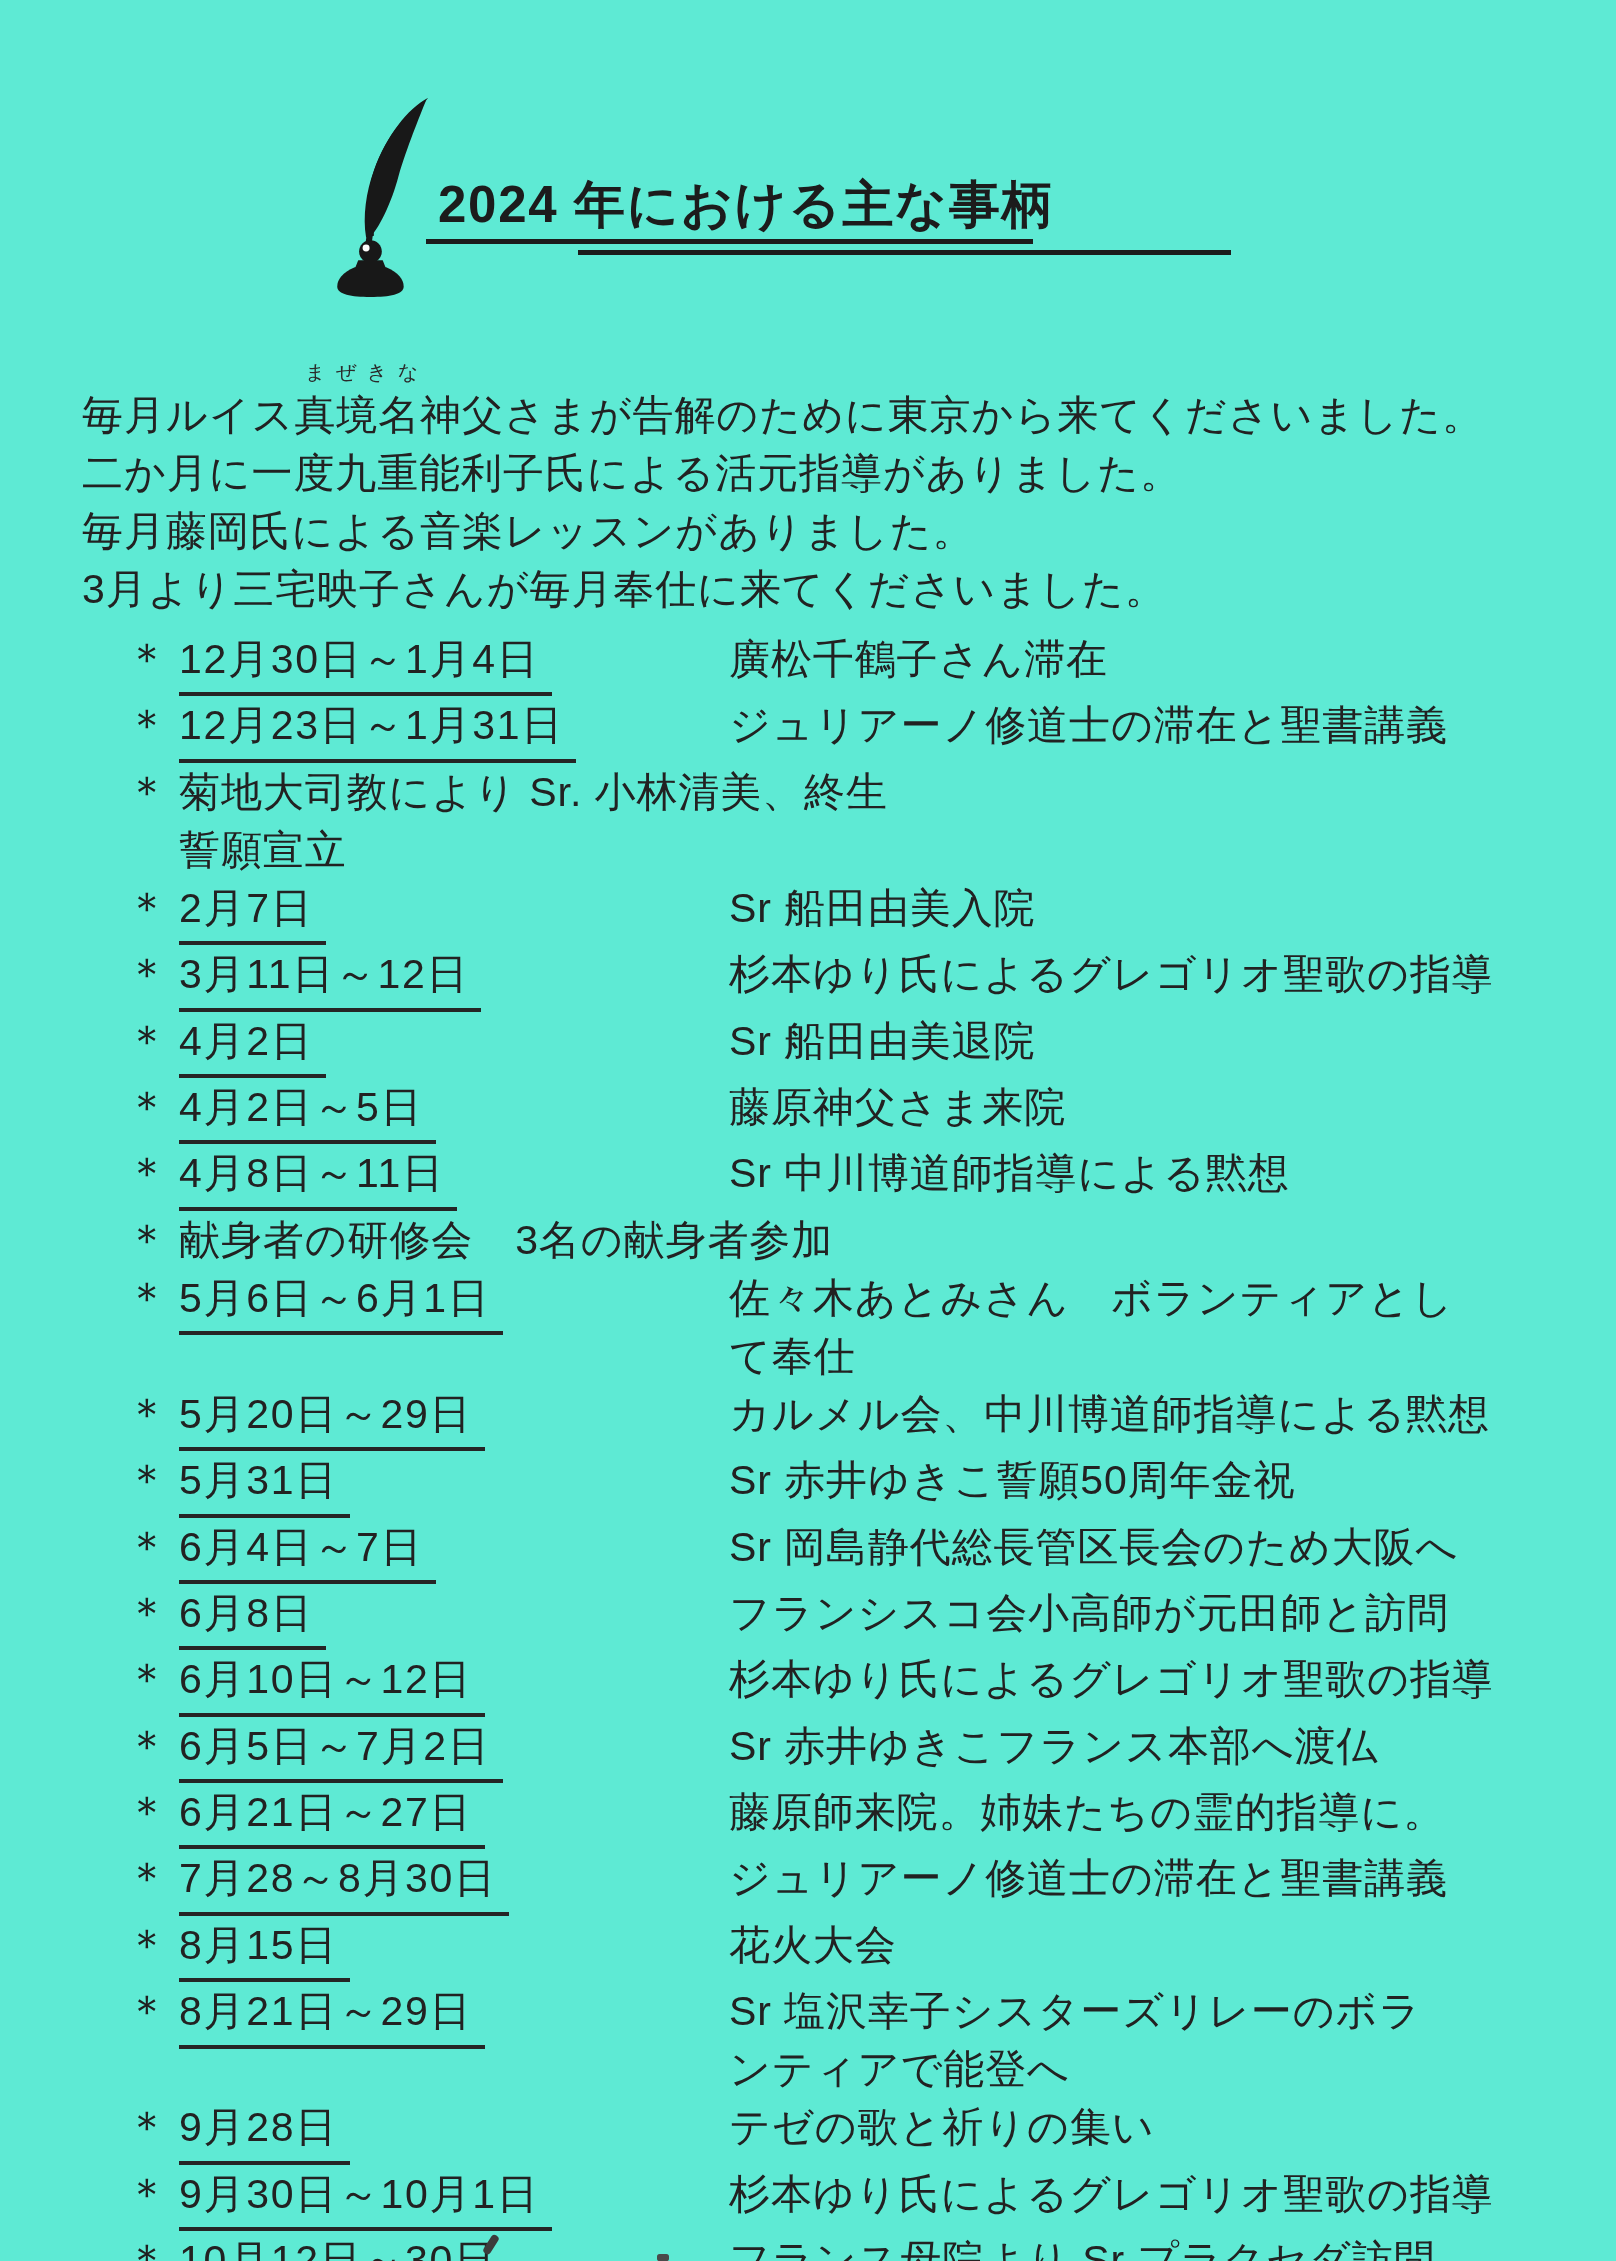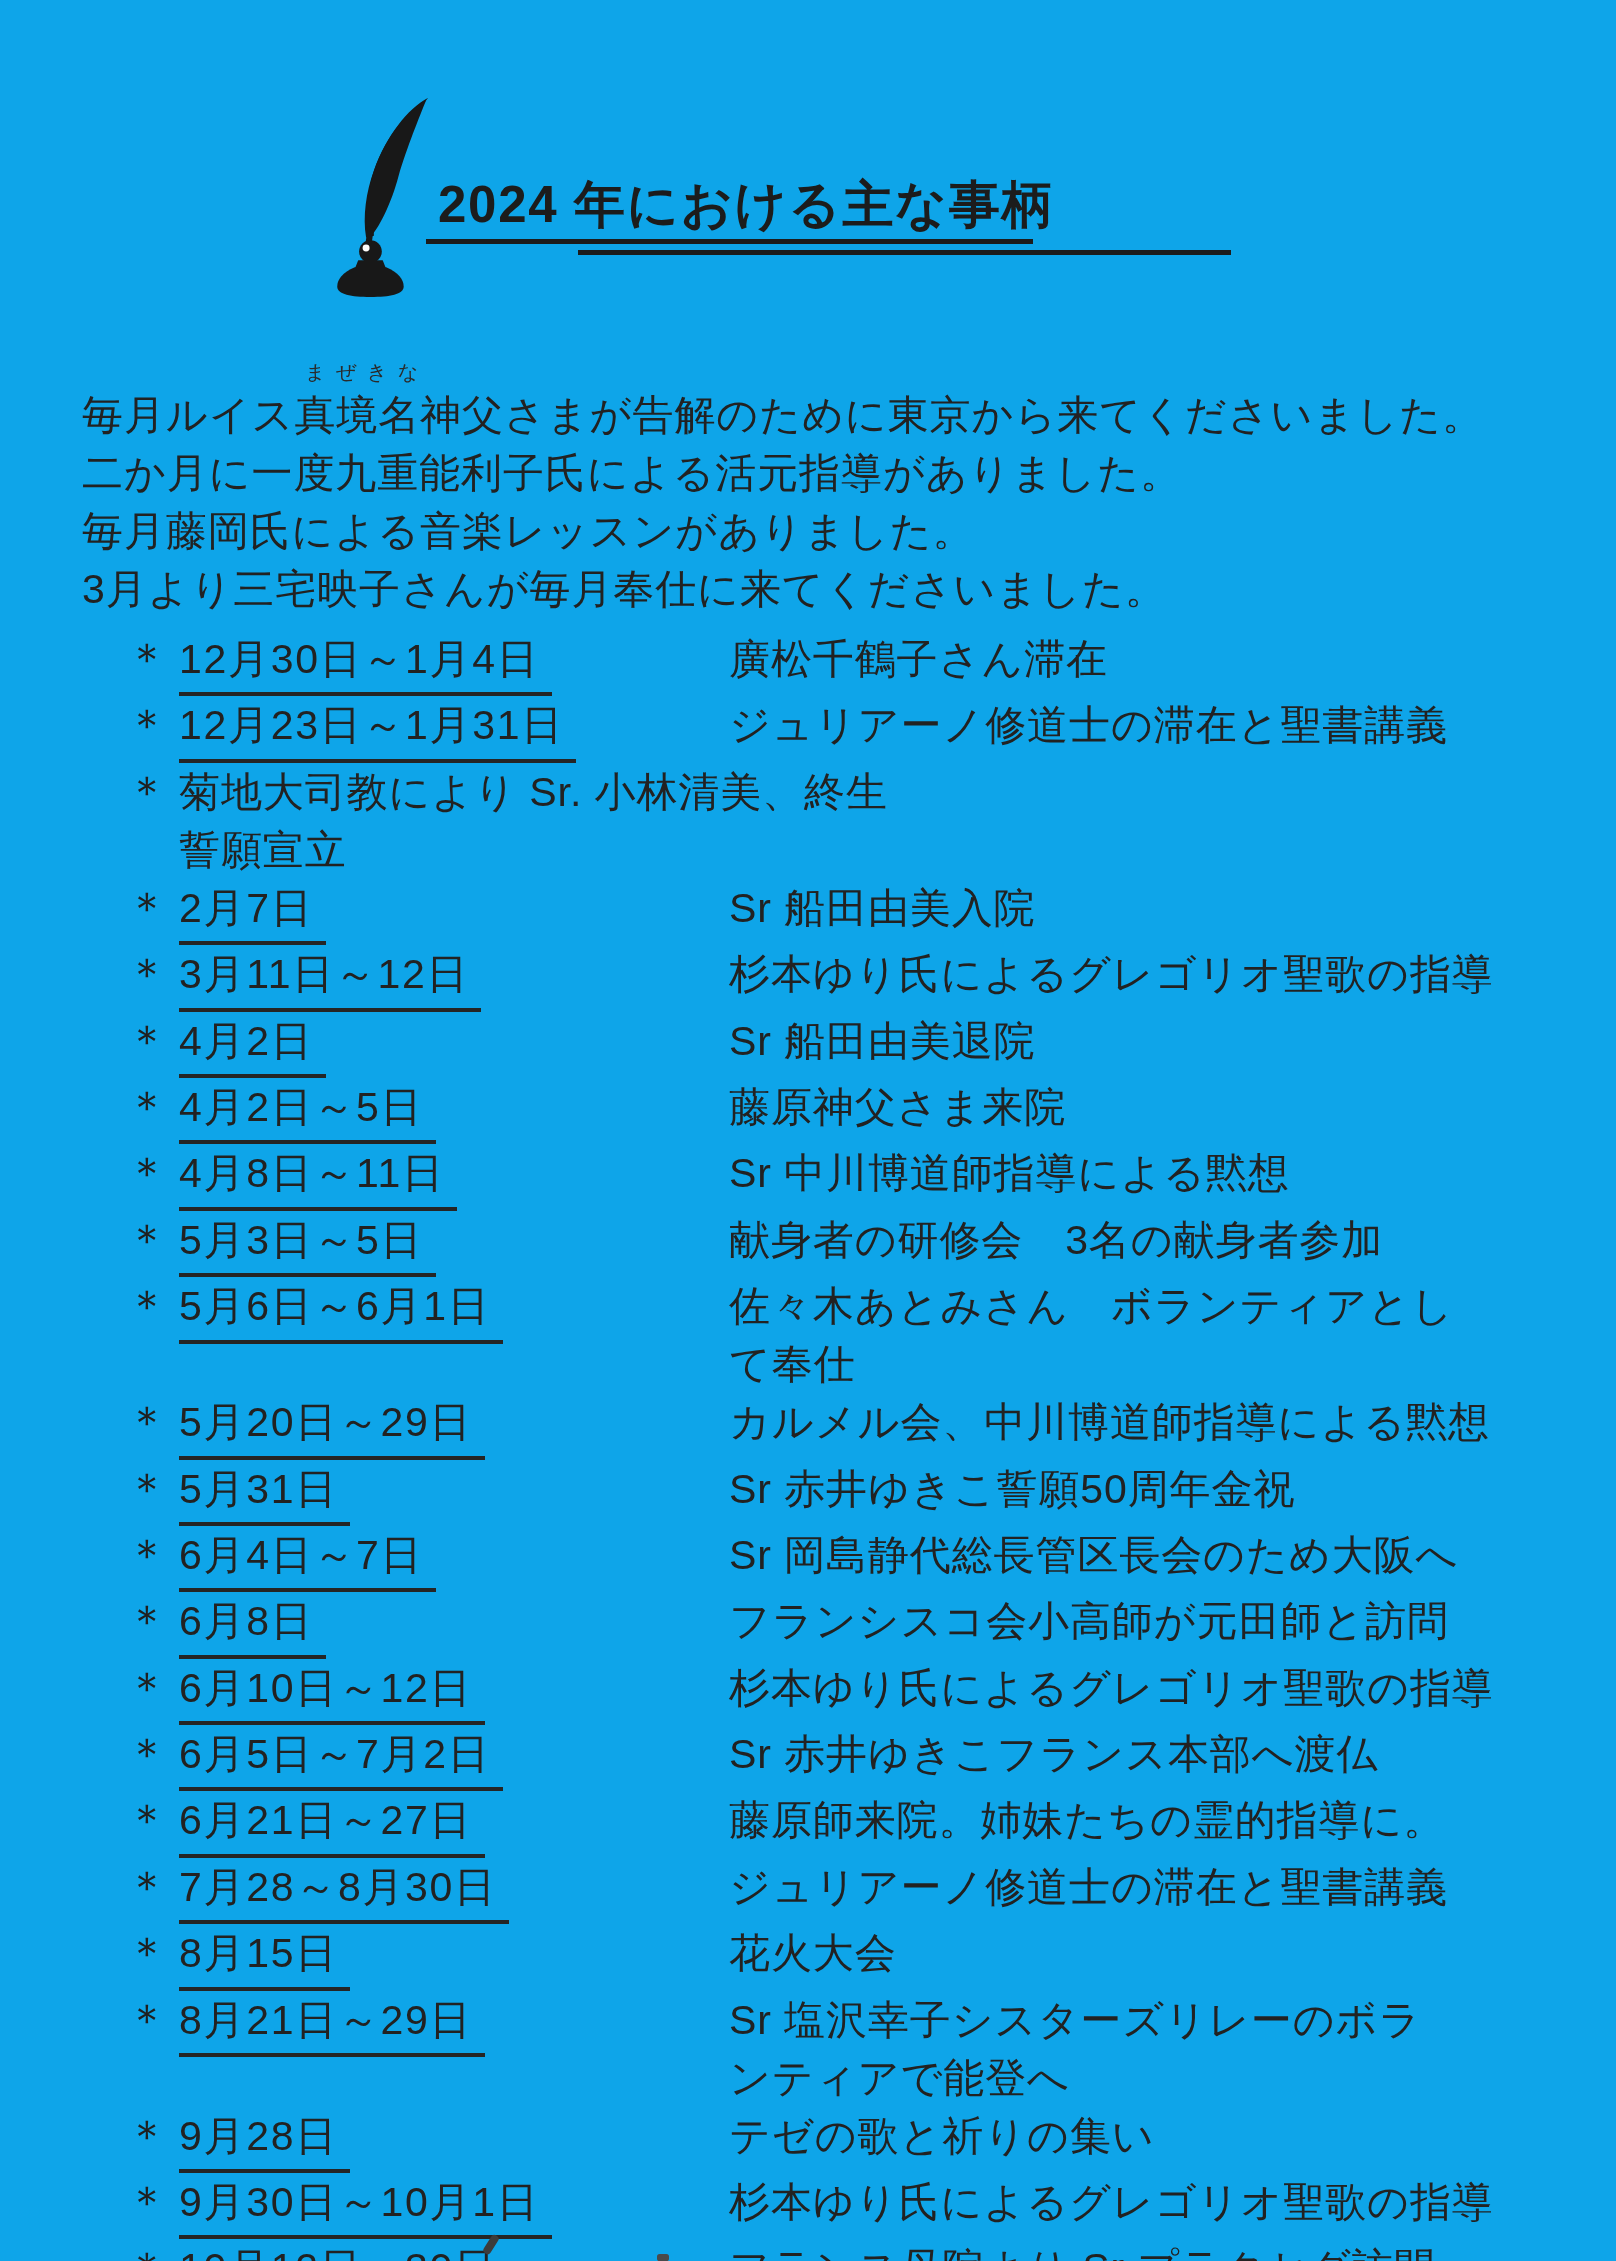--- a/index.html
+++ b/index.html
@@ -4,21 +4,21 @@
 <style>
   html, body { margin: 0; padding: 0; }
   body {
     width: 1616px; height: 2261px;
     background: #f4f4f2;
     font-family: "Liberation Sans", "DejaVu Sans", sans-serif;
   }
   .page {
     position: relative;
     width: 1616px; height: 2261px;
-    background: #0ea5e9;
+    background: #5eead4;
     color: #1f1f1f;
     overflow: hidden;
   }
   
   .quill-icon {
     position: absolute; left: 325px; top: 96px;
     width: 118px; height: 201px;
   }
   .doc-title {
     position: absolute; left: 438px; top: 171px;
@@ -174,21 +174,20 @@
     </div>
 
     <div class="event-row">
       <span class="event-bullet">＊</span>
       <span class="event-date"><span class="date-text">4月8日～11日</span></span>
       <span class="event-desc">Sr 中川博道師指導による黙想</span>
     </div>
 
     <div class="event-row">
       <span class="event-bullet">＊</span>
-      <span class="event-date"><span class="date-text">5月3日～5日</span></span>
       <span class="event-desc">献身者の研修会　3名の献身者参加</span>
     </div>
 
     <div class="event-row">
       <span class="event-bullet">＊</span>
       <span class="event-date"><span class="date-text">5月6日～6月1日</span></span>
       <span class="event-desc">佐々木あとみさん　ボランティアとし
 て奉仕</span>
     </div>
 

